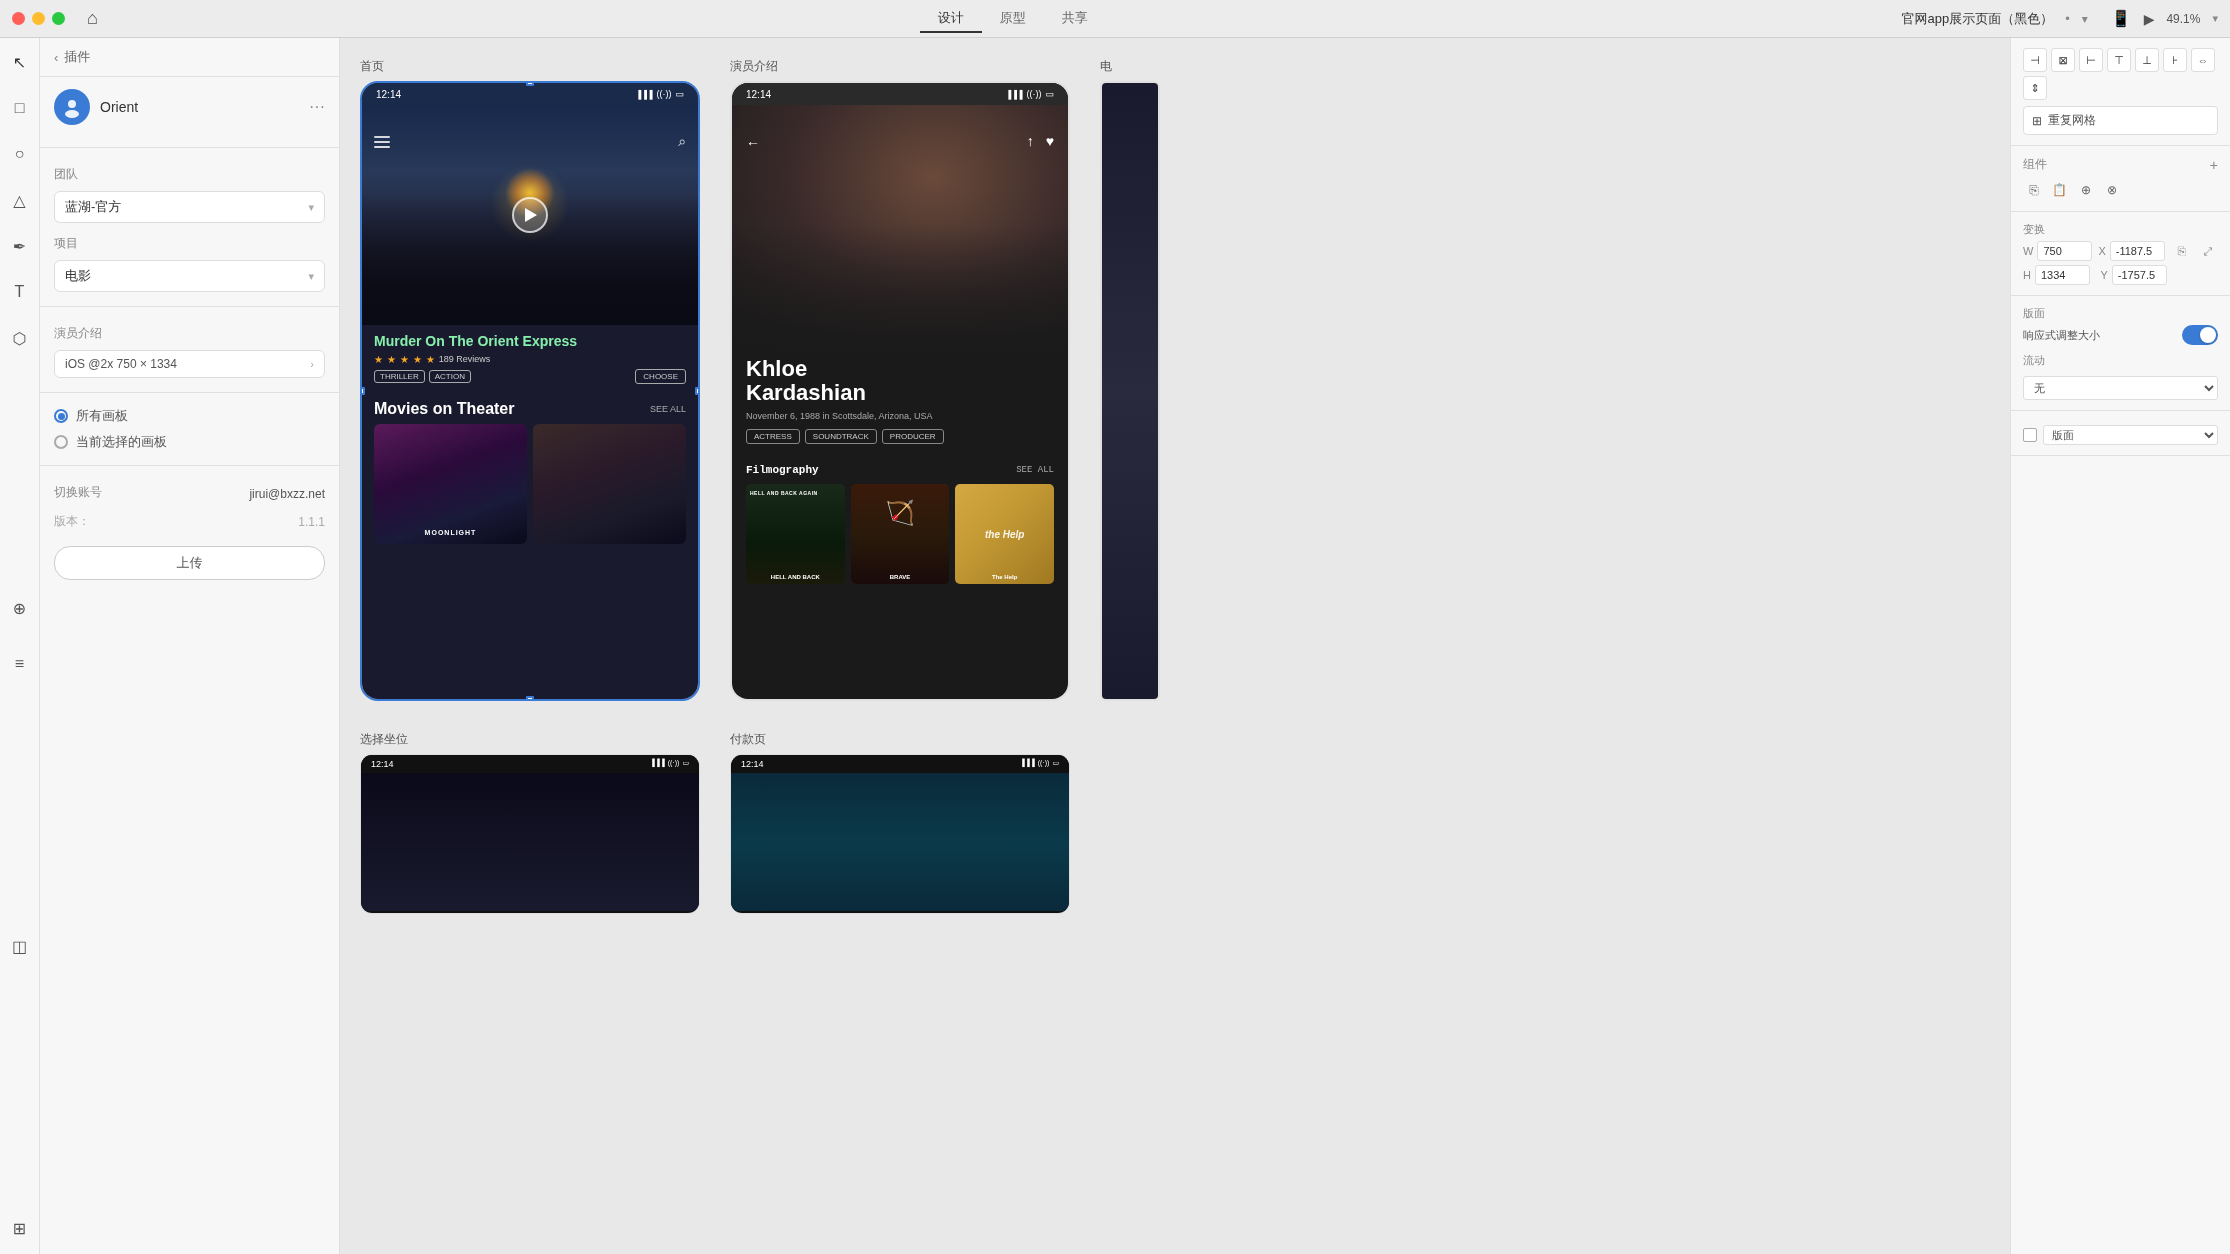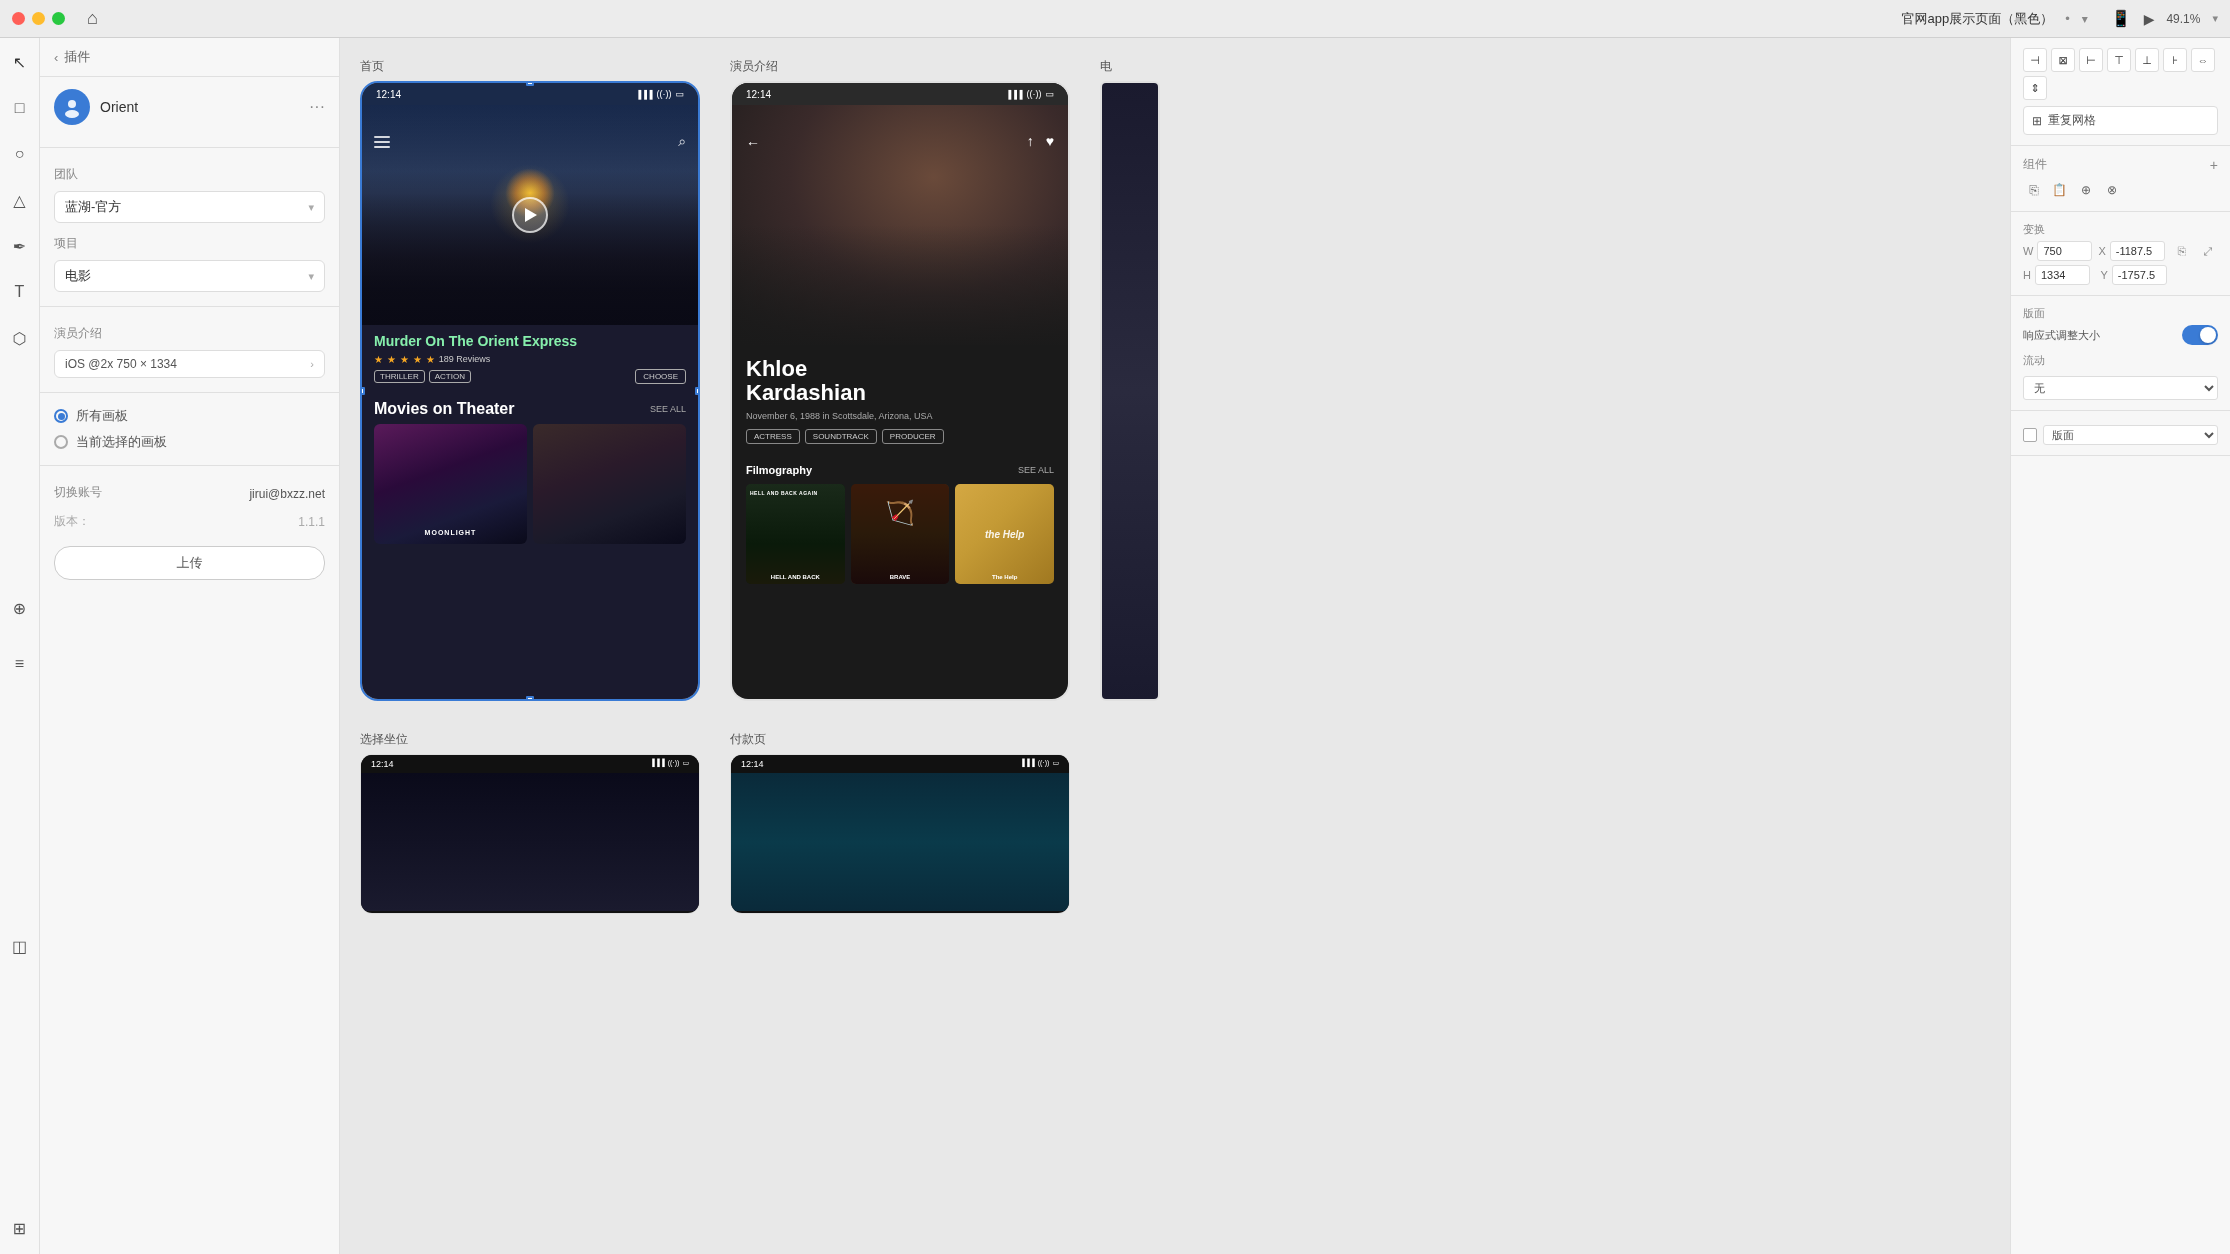--- a/index.html
+++ b/index.html
@@ -124,41 +124,46 @@
     .actor-nav { position: absolute; top: 22px; left: 0; right: 0; display: flex; justify-content: space-between; align-items: center; padding: 6px 14px; z-index: 2; }
     .back-arrow { font-size: 14px; color: white; cursor: pointer; }
     .actor-nav-right { display: flex; gap: 12px; }
     .actor-nav-icon { font-size: 14px; color: white; cursor: pointer; }
     .actor-info { padding: 12px 14px; }
     .actor-name { font-size: 22px; font-weight: bold; color: white; line-height: 1.1; }
     .actor-details { font-size: 9px; color: #aaa; margin-top: 6px; }
     .actor-tags { display: flex; gap: 5px; margin: 8px 0; }
     .actor-tag { border: 1px solid #888; border-radius: 3px; padding: 2px 7px; font-size: 8px; color: #ccc; }
     .filmography { padding: 0 14px 12px; }
-    .film-header { display: flex; justify-content: space-between; align-items: center; margin-bottom: 8px; }
+    .film-header { display: flex; justify-content: space-between; align-items: center; margin-bottom: 8px; font-family: Liberation Mono, monospace; }
     .film-title { font-size: 11px; font-weight: bold; color: white; }
     .film-posters { display: flex; gap: 6px; }
     .film-poster { border-radius: 5px; overflow: hidden; flex: 1; height: 80px; }
     .poster-hell { background: linear-gradient(135deg, #1a2a1a 0%, #0a1a0a 50%, #1a1a0a 100%); position: relative; }
     .poster-brave { background: linear-gradient(135deg, #2a1a0a 0%, #3a2a1a 50%, #1a0a0a 100%); position: relative; }
 
     
     .train-bg { background: linear-gradient(180deg, #1a2a4a 0%, #2a3a5a 30%, #1a1a2a 70%, #0a0a1a 100%); }
   </style>
 </head>
 <body>
 
 <div class="titlebar">
   <div class="titlebar-dots">
     <div class="dot dot-red"></div>
     <div class="dot dot-yellow"></div>
     <div class="dot dot-green"></div>
   </div>
   <div style="display:flex;align-items:center;gap:4px;margin-right:20px;">
     <button class="nav-btn">⌂</button>
+  </div>
+  <div class="titlebar-tabs">
+    <div class="tab-item active">设计</div>
+    <div class="tab-item">原型</div>
+    <div class="tab-item">共享</div>
   </div>
   <div class="titlebar-right">
     <span style="font-size:13px;color:#333;">官网app展示页面（黑色）</span>
     <span style="color:#888;font-size:13px;">•</span>
     <span style="color:#888;font-size:12px;">▾</span>
     <span style="flex:1;"></span>
     <span style="font-size:16px;color:#555;">📱</span>
     <span style="font-size:14px;color:#555;">▶</span>
     <span style="font-size:12px;color:#555;">49.1%</span>
     <span style="font-size:11px;color:#888;">▾</span>

